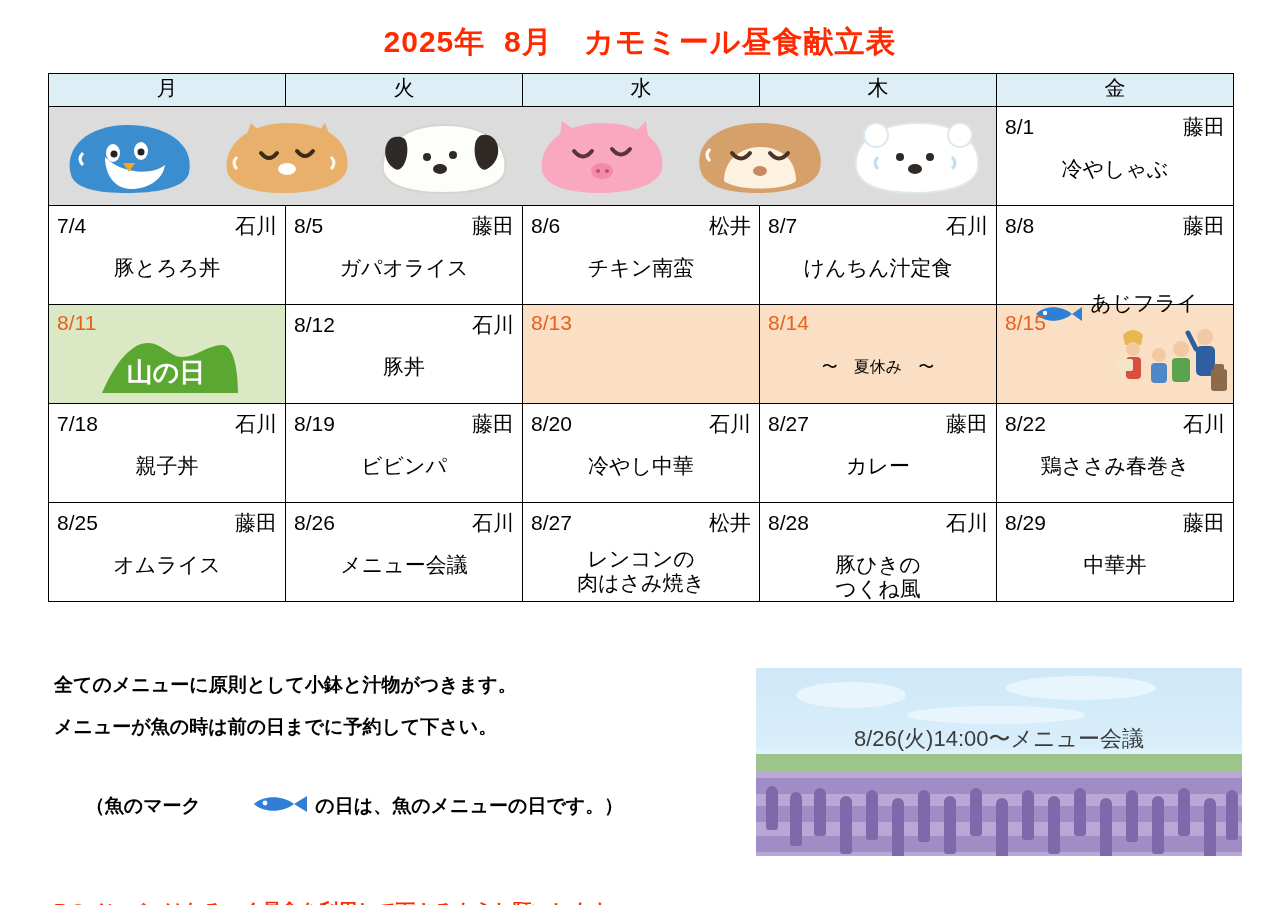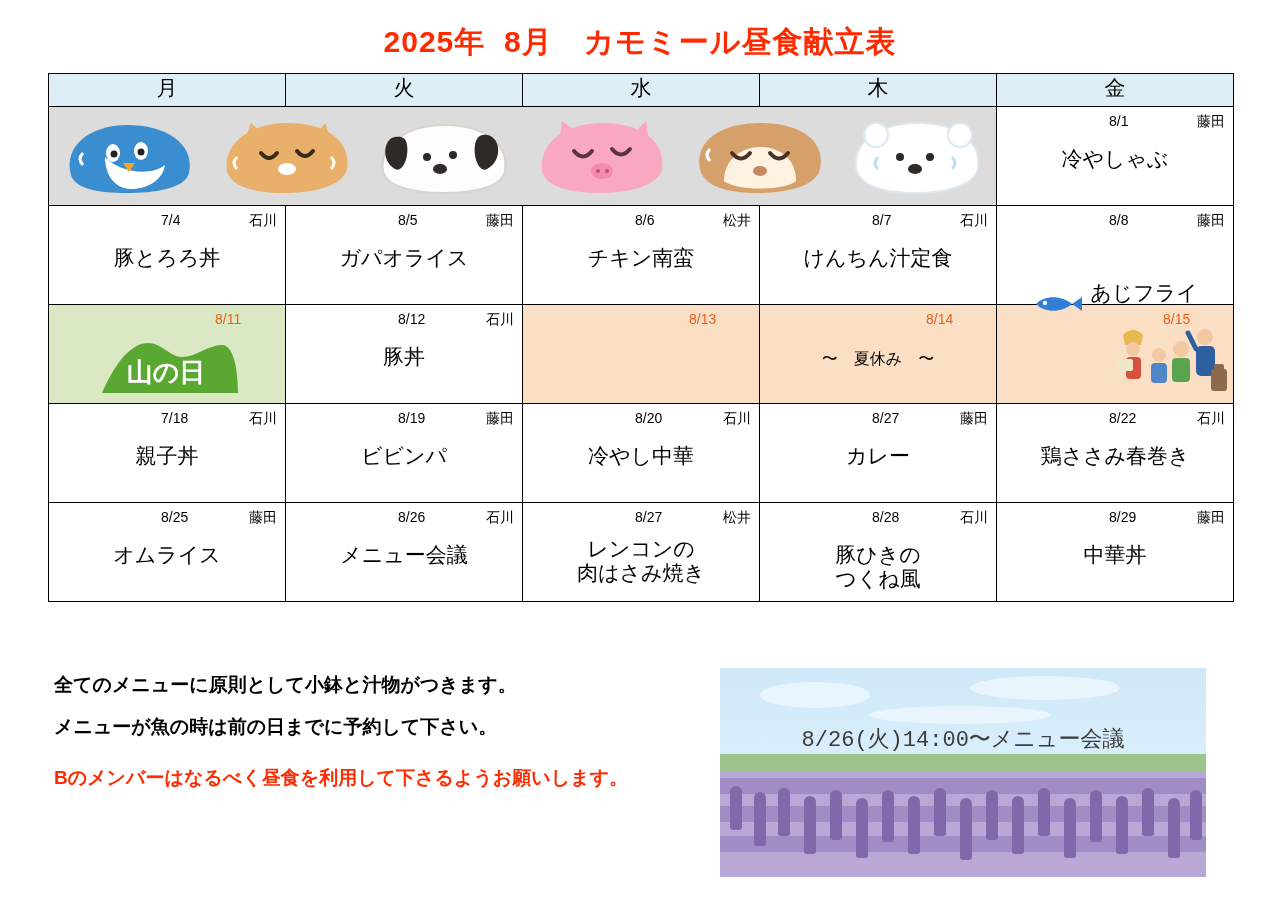--- a/index.html
+++ b/index.html
@@ -57,23 +57,23 @@
     text-align: center;
   }
   .cell {
     position: relative;
     height: 98px;
     box-sizing: border-box;
     padding: 6px 8px 0 8px;
   }
   .cell-row1 {
     display: flex;
-    justify-content: flex-end;
+    justify-content: space-between;
     align-items: baseline;
-    font-size: 14px;
+    font-size: 21px;
     white-space: pre;
   }
   .cell-date { min-width: 62px; }
   .cell-staff { margin-left: 26px; }
   .cell-menu {
     margin-top: 16px;
     text-align: center;
     font-size: 21px;
     line-height: 1.15;
     white-space: pre-line;
@@ -136,27 +136,26 @@
     line-height: 1.35;
   }
   .note-line { margin-bottom: 16px; white-space: pre; }
   .note-sub { white-space: pre; }
   .note-red { color: #ff2a00; }
   .note-red div { margin-bottom: 4px; white-space: pre; }
 
   
   .photo {
     position: absolute;
-    left: 720px;
+    left: 756px;
     top: 668px;
     width: 486px;
-    height: 209px;
+    height: 188px;
     background: linear-gradient(#cfe8f7 0%, #d9eefb 42%, #e6f4fd 46%, #e6f4fd 48%);
     overflow: hidden;
-    font-family: Liberation Mono, monospace;
   }
   .photo .sky-cloud {
     position: absolute;
     background: #eaf6fd;
     border-radius: 50%;
     opacity: .95;
   }
   .photo .treeline {
     position: absolute;
     left: 0; right: 0;
@@ -513,20 +512,29 @@
           </div>
         </td>
       </tr>
 
     </tbody>
   </table>
 
   <div class="notes">
     <div class="note-line">全てのメニューに原則として小鉢と汁物がつきます。</div>
     <div class="note-line" style="margin-bottom:2px">メニューが魚の時は前の日までに予約して下さい。</div>
+    <div class="note-sub">
+      <span>（魚のマーク</span><span style="display:inline-block;vertical-align:middle;margin:0 6px">
+        <svg width="60" height="22" viewBox="0 0 60 22">
+          <path d="M5 11 C14 2 34 2 45 11 C34 20 14 20 5 11 Z" fill="#2f7fd6"></path>
+          <path d="M45 11 L58 3 L58 19 Z" fill="#2f7fd6"></path>
+          <circle cx="16" cy="10" r="2.4" fill="#ffffff"></circle>
+        </svg>
+      </span><span>の日は、魚のメニューの日です。）</span>
+    </div>
     <div class="note-red" style="margin-top:26px">
       <div>Bのメンバーはなるべく昼食を利用して下さるようお願いします。</div>
 
     </div>
   </div>
 
   <div class="photo">
     <div class="sky-cloud" style="left:40px;top:14px;width:110px;height:26px"></div>
     <div class="sky-cloud" style="left:250px;top:8px;width:150px;height:24px"></div>
     <div class="sky-cloud" style="left:150px;top:38px;width:180px;height:18px"></div>

